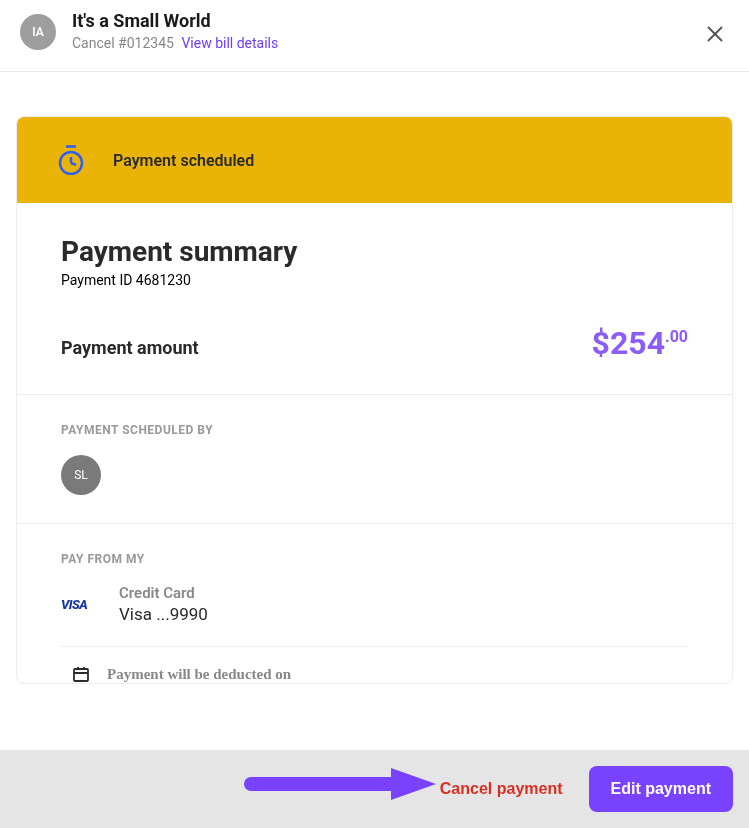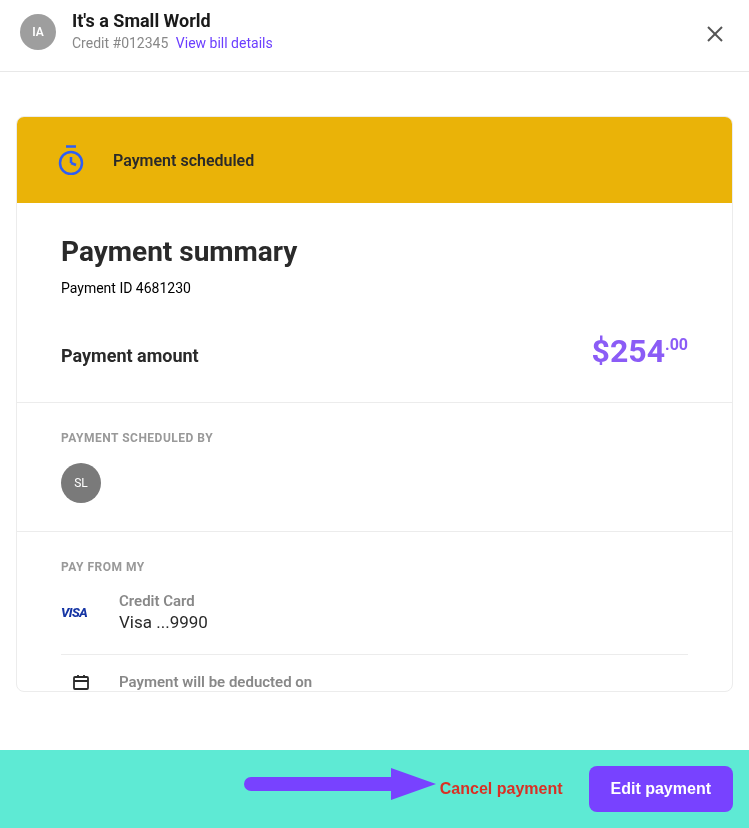--- a/index.html
+++ b/index.html
@@ -79,21 +79,21 @@
       color: #2a2a2a;
     }
     .summary-section {
       padding: 32px 44px;
       border-bottom: 1px solid #ececec;
     }
     .summary-title {
       font-size: 28px;
       font-weight: 700;
       color: #2a2a2a;
-      margin-bottom: 12px;
+      margin-bottom: 4px;
     }
     .payment-id {
       font-size: 14px;
       color: #000000;
       margin-bottom: 36px;
     }
     .amount-row {
       display: flex;
       justify-content: space-between;
       align-items: baseline;
@@ -175,22 +175,24 @@
       font-weight: 600;
       color: #888;
       margin-bottom: 2px;
     }
     .card-number {
       font-size: 17px;
       color: #2a2a2a;
     }
     .deduct-row {
       display: flex;
-      gap: 18px;
+      align-items: center;
+      gap: 6px;
       padding-top: 18px;
+      font-family: Liberation Serif, serif;
     }
     .deduct-icon {
       width: 40px;
       display: flex;
       justify-content: center;
     }
     .deduct-text {
       font-size: 15px;
       font-weight: 600;
       color: #888;
@@ -199,21 +201,21 @@
       position: absolute;
       bottom: 0;
       left: 0;
       right: 0;
       height: 78px;
       display: flex;
       align-items: center;
       justify-content: flex-end;
       gap: 18px;
       padding: 0 16px;
-      background: #5eead4;
+      background: #e5e5e5;
     }
     .cancel-btn {
       background: none;
       border: none;
       color: #d93025;
       font-size: 16px;
       font-weight: 600;
       cursor: pointer;
       padding: 12px 8px;
     }
@@ -235,21 +237,21 @@
     }
   </style>
 </head>
 <body>
 
 <div class="header">
   <div class="avatar">IA</div>
   <div class="header-text">
     <div class="vendor-name">It's a Small World</div>
     <div class="invoice-line">
-      <span>Credit #</span><span>012345</span>
+      <span>Cancel #</span><span>012345</span>
       <a href="#">View bill details</a>
     </div>
   </div>
   <div class="close-btn">
     <svg width="20" height="20" viewBox="0 0 20 20" fill="none" stroke="currentColor" stroke-width="2">
       <line x1="3" y1="3" x2="17" y2="17"></line>
       <line x1="17" y1="3" x2="3" y2="17"></line>
     </svg>
   </div>
 </div>

